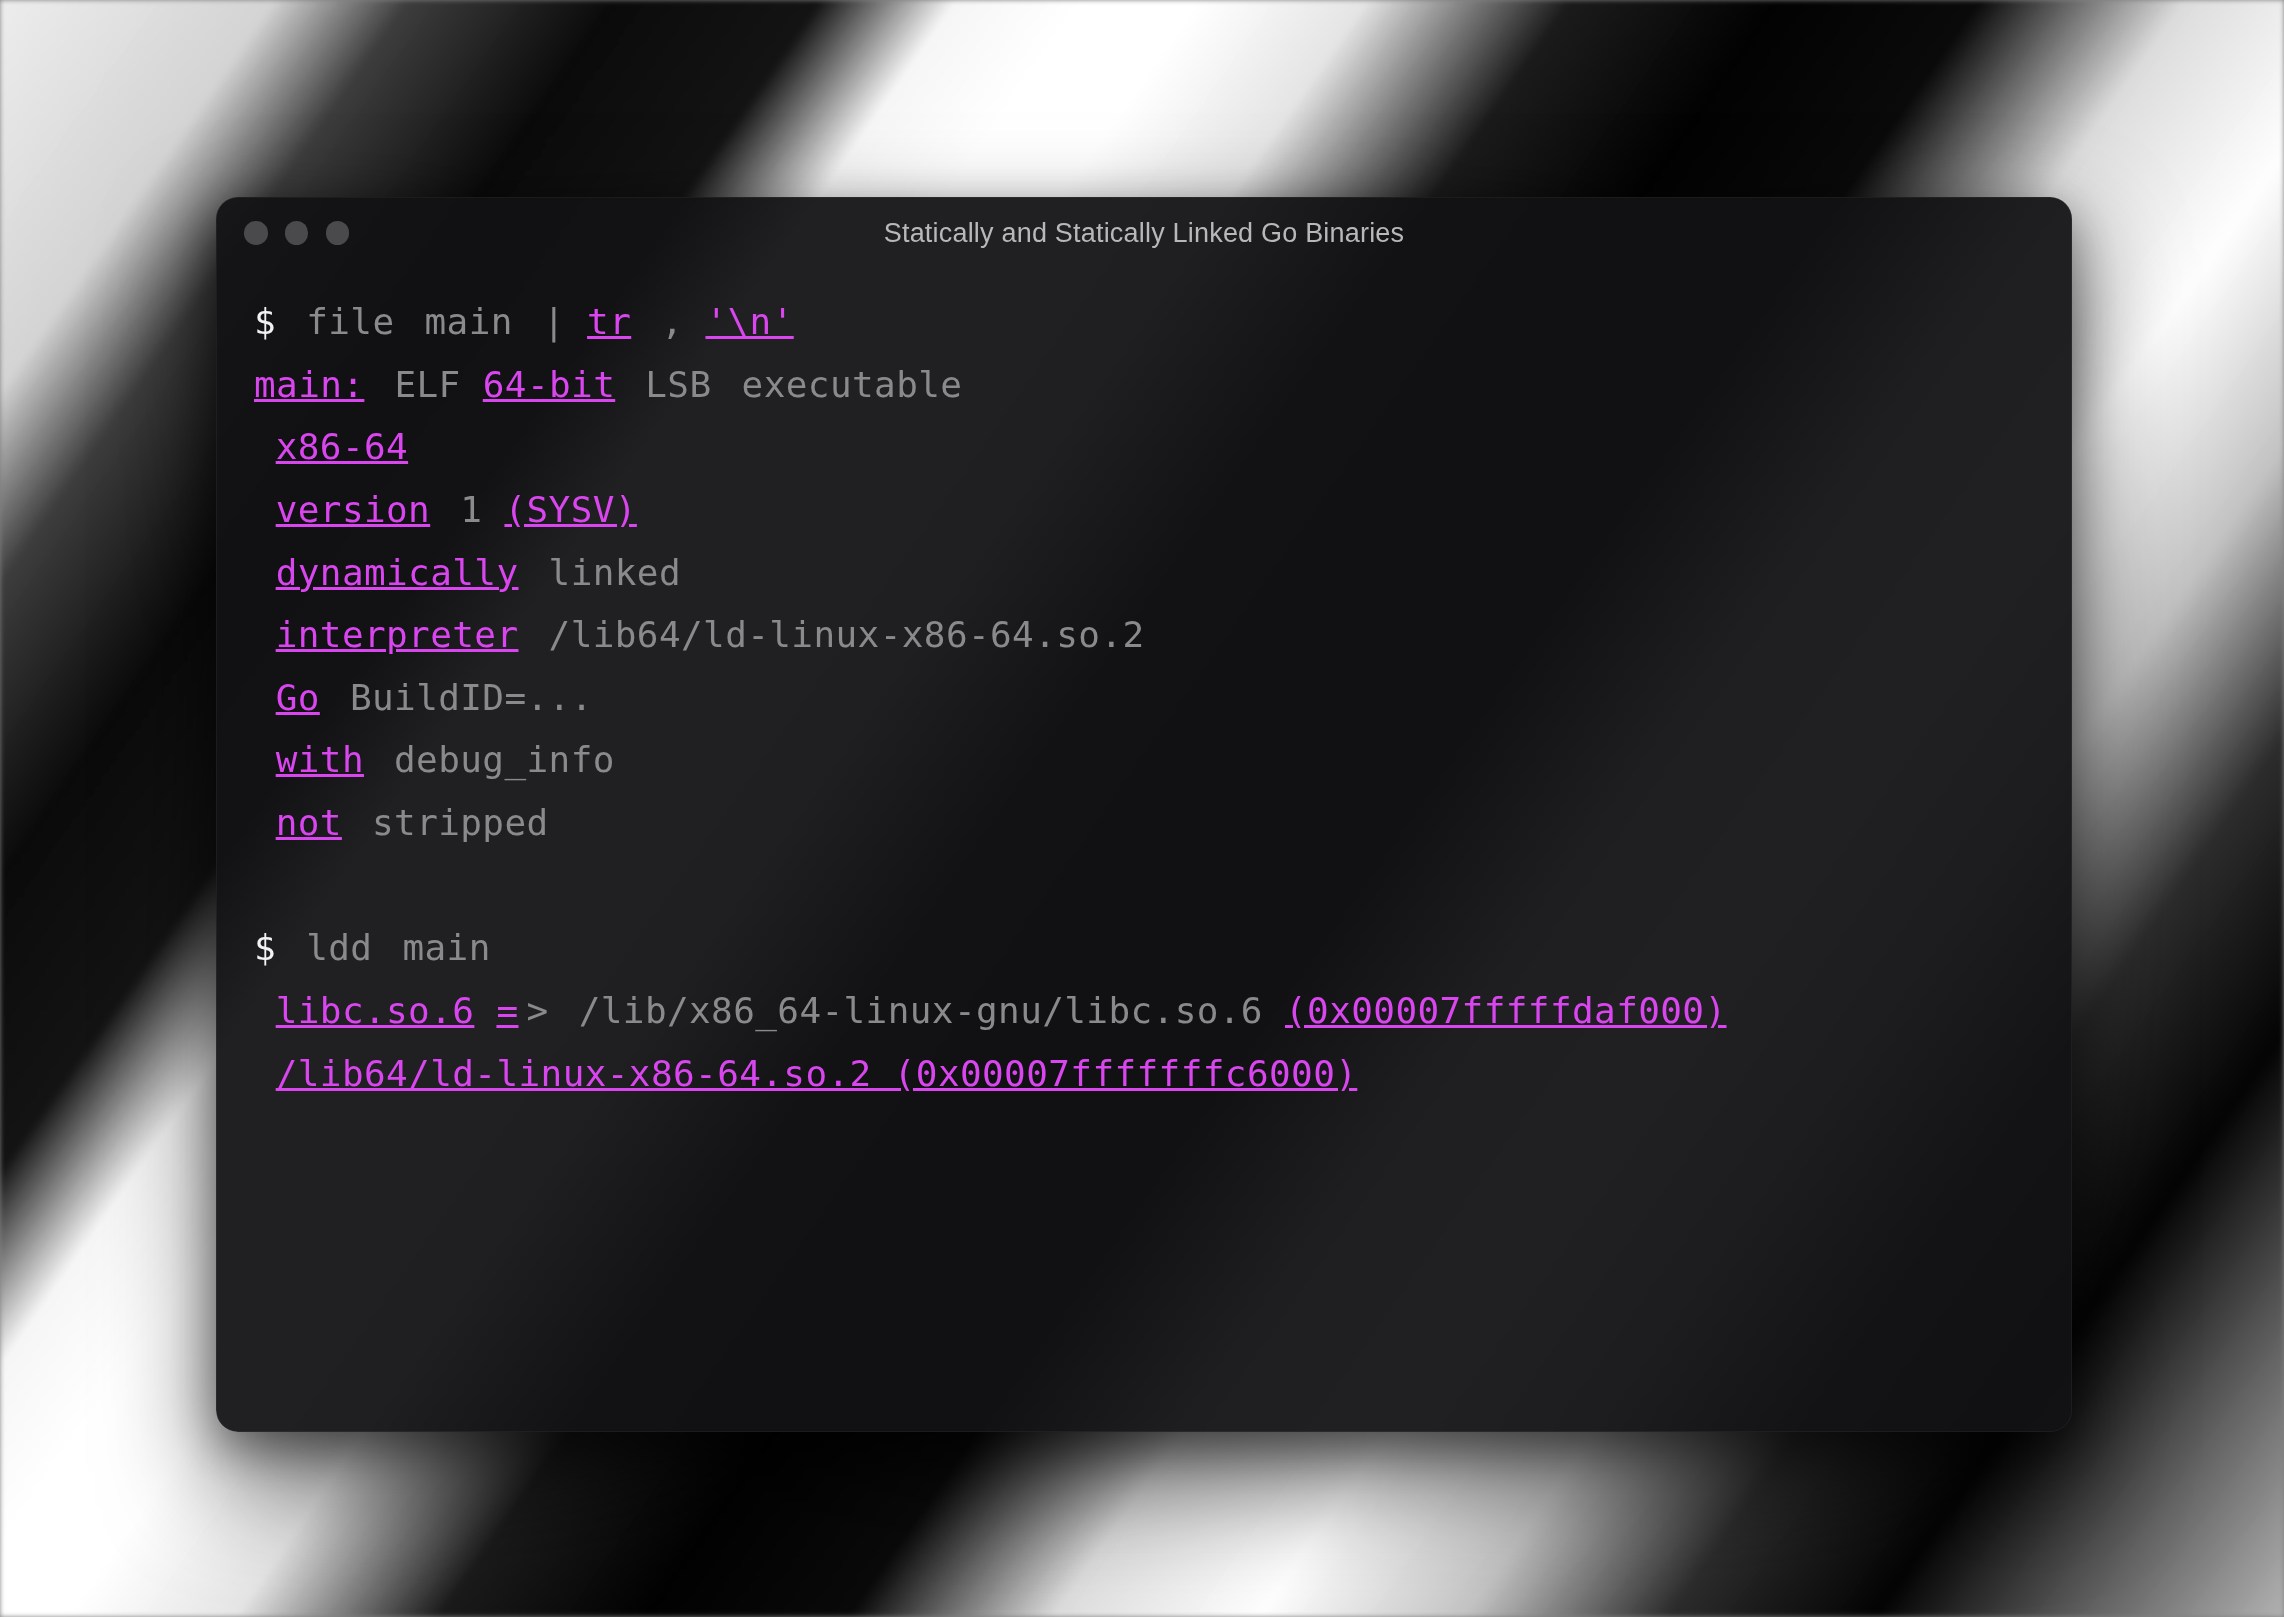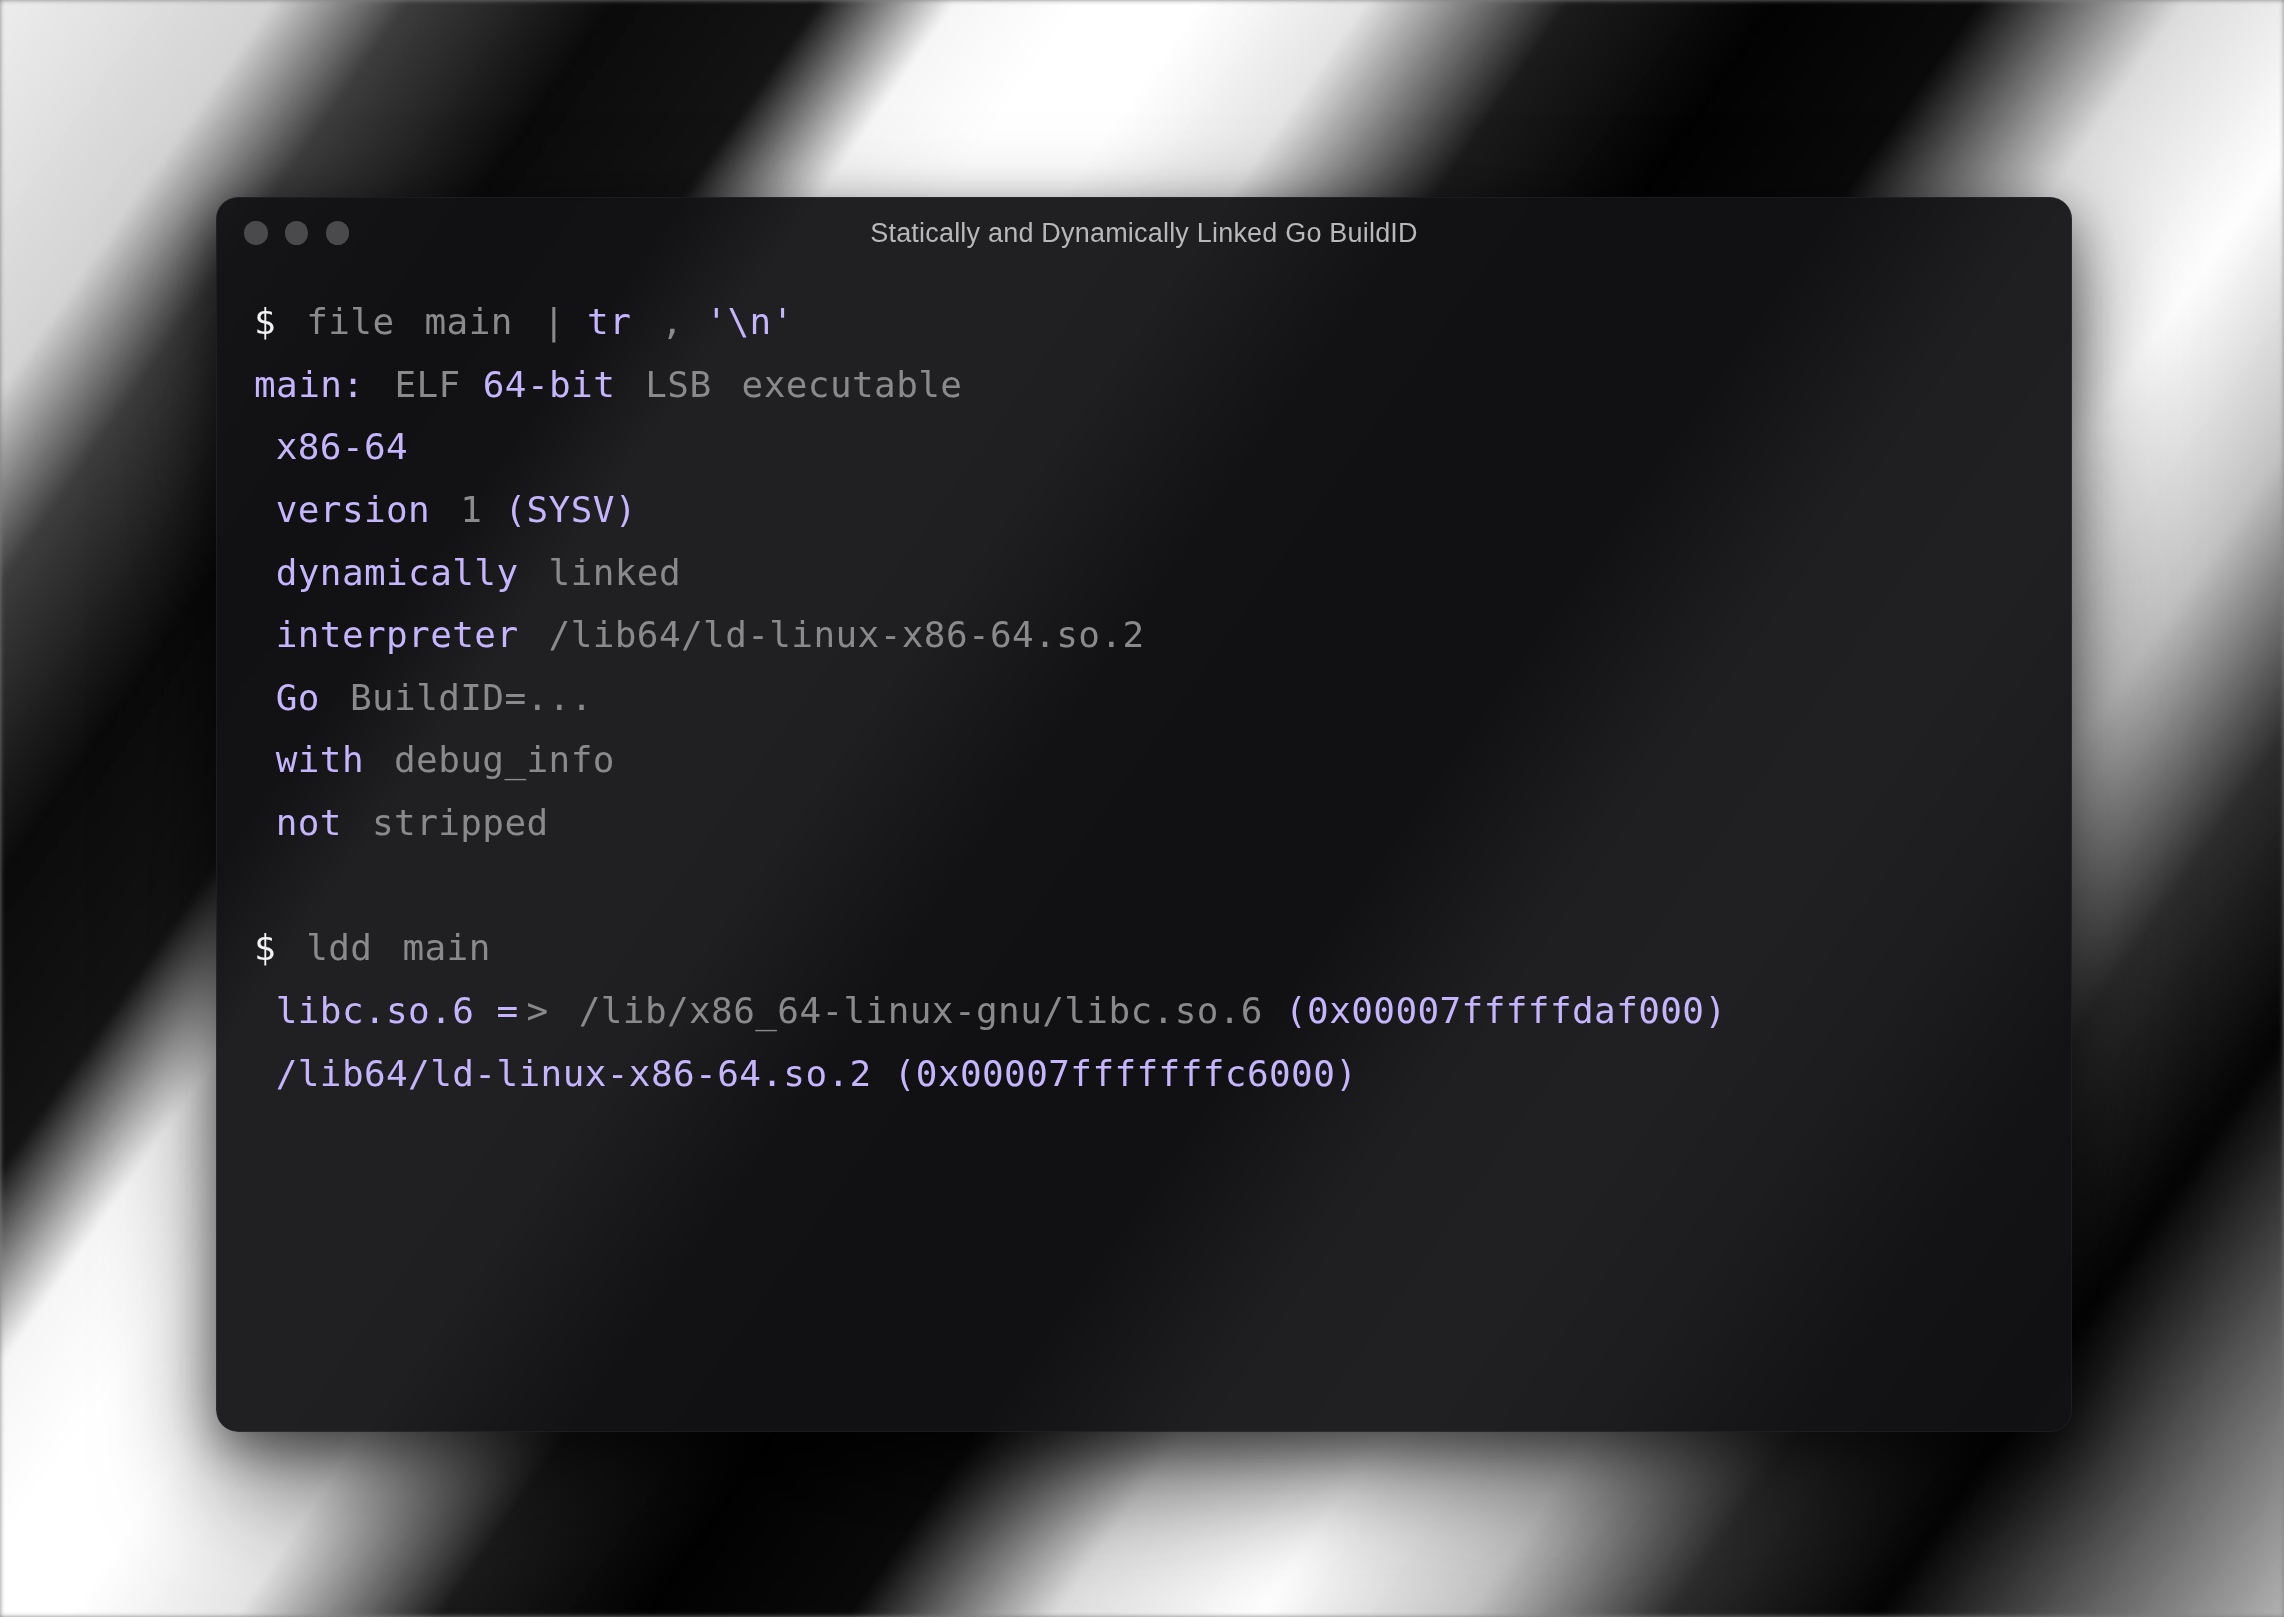--- a/index.html
+++ b/index.html
@@ -113,21 +113,22 @@
     white-space: pre-wrap;
     word-break: break-all;
   }
 
   .dim {
     color: #8a8a8c;
     margin-left: 8px;
   }
 
   .bright {
-    color: #c4b5fd;
+    color: #d946ef;
+    text-decoration: underline;
   }
 
   .prompt {
     color: #f2f2f4;
   }
 
   .gap {
     height: 1.74em;
   }
 
@@ -145,19 +146,19 @@
 <div class="wallpaper"></div>
 
 <div class="terminal-window">
 
   <div class="titlebar">
     <div class="traffic-lights">
       <div class="traffic-light"></div>
       <div class="traffic-light"></div>
       <div class="traffic-light"></div>
     </div>
-    <div class="window-title">Statically and Dynamically Linked Go BuildID</div>
+    <div class="window-title">Statically and Statically Linked Go Binaries</div>
   </div>
 
   <div class="terminal-body"><span class="line"><span class="prompt">$</span> <span class="dim">file</span> <span class="dim">main</span> <span class="dim">|</span> <span class="bright">tr</span> <span class="dim">,</span> <span class="bright">'\n'</span></span><span class="line"><span class="bright">main:</span> <span class="dim">ELF</span> <span class="bright">64-bit</span> <span class="dim">LSB</span> <span class="dim">executable</span></span><span class="line indent"><span class="bright">x86-64</span></span><span class="line indent"><span class="bright">version</span> <span class="dim">1</span> <span class="bright">(SYSV)</span></span><span class="line indent"><span class="bright">dynamically</span> <span class="dim">linked</span></span><span class="line indent"><span class="bright">interpreter</span> <span class="dim">/lib64/ld-linux-x86-64.so.2</span></span><span class="line indent"><span class="bright">Go</span> <span class="dim">BuildID=...</span></span><span class="line indent"><span class="bright">with</span> <span class="dim">debug_info</span></span><span class="line indent"><span class="bright">not</span> <span class="dim">stripped</span></span><div class="gap"></div><span class="line"><span class="prompt">$</span> <span class="dim">ldd</span> <span class="dim">main</span></span><span class="line indent"><span class="bright">libc.so.6</span> <span class="bright">=</span><span class="dim">&gt;</span> <span class="dim">/lib/x86_64-linux-gnu/libc.so.6</span> <span class="bright">(0x00007fffffdaf000)</span></span><span class="line indent"><span class="bright">/lib64/ld-linux-x86-64.so.2 (0x00007fffffffc6000)</span></span></div>
 
 </div>
 
 
 </body></html>

